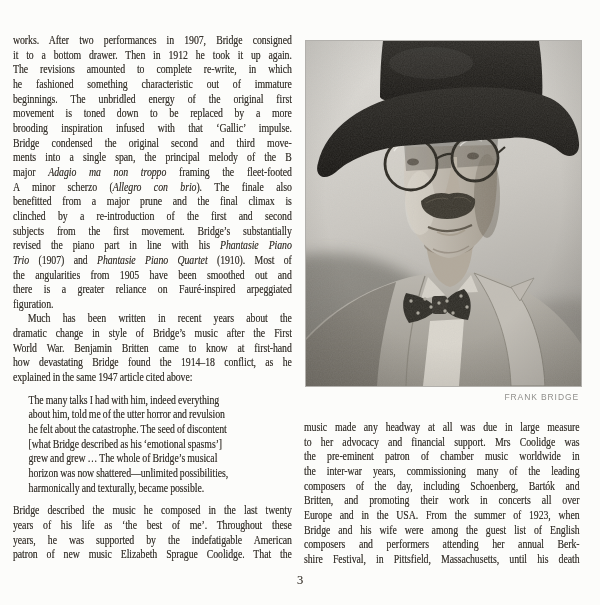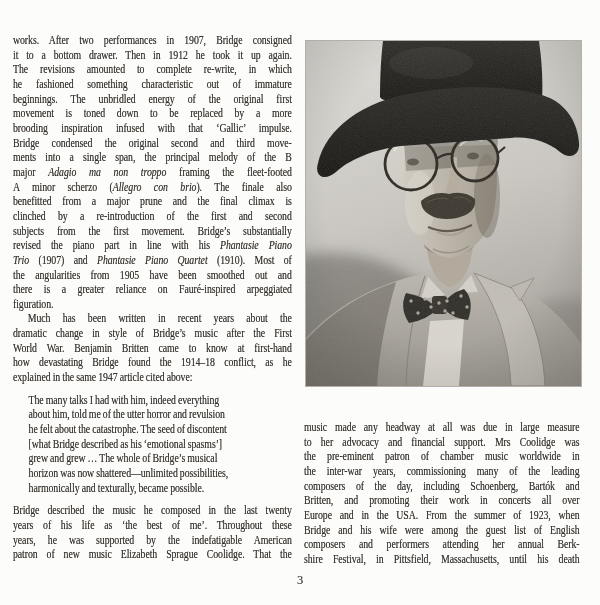--- a/index.html
+++ b/index.html
@@ -180,20 +180,21 @@
         <path d="M77,0 L233,0 C236,20 237,42 236,58 C200,68 150,70 112,66 C90,63 76,60 74,56 C74,36 75,16 77,0 Z"></path>
         <path d="M12,122 C20,88 56,60 108,52 C152,44 202,44 236,54 C262,62 272,84 273,102 C274,114 264,119 254,111 C241,100 222,95 205,97 L95,105 C64,109 42,120 30,131 C18,141 8,135 12,122 Z"></path>
       </g>
       <ellipse cx="125" cy="22" rx="42" ry="16" fill="rgba(255,255,255,0.05)"></ellipse>
 
       <rect width="275" height="345" fill="url(#vig)"></rect>
       <rect width="275" height="345" filter="url(#grain)" opacity="0.35"></rect>
     </svg>
   </div>
 
+  <div class="caption">FRANK BRIDGE</div>
 
   <div class="col" id="right-col">
     <div>
         <div class="tline" style="text-align: justify; text-align-last: justify;">music made any headway at all was due in large measure</div>
         <div class="tline" style="text-align: justify; text-align-last: justify;">to her advocacy and financial support. Mrs Coolidge was</div>
         <div class="tline" style="text-align: justify; text-align-last: justify;">the pre-eminent patron of chamber music worldwide in</div>
         <div class="tline" style="text-align: justify; text-align-last: justify;">the inter-war years, commissioning many of the leading</div>
         <div class="tline" style="text-align: justify; text-align-last: justify;">composers of the day, including Schoenberg, Bartók and</div>
         <div class="tline" style="text-align: justify; text-align-last: justify;">Britten, and promoting their work in concerts all over</div>
         <div class="tline" style="text-align: justify; text-align-last: justify;">Europe and in the USA. From the summer of 1923, when</div>

